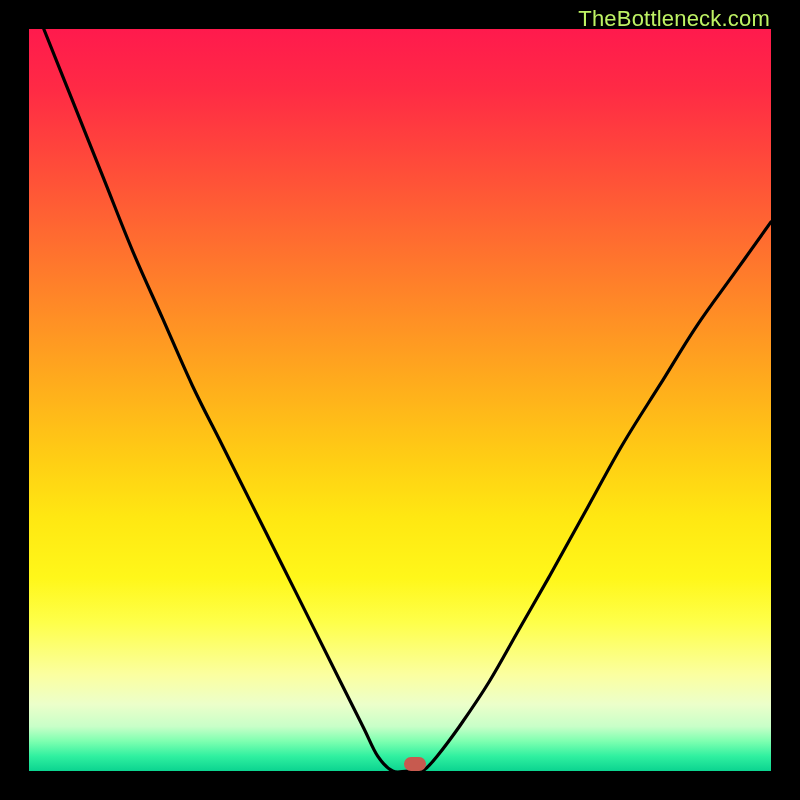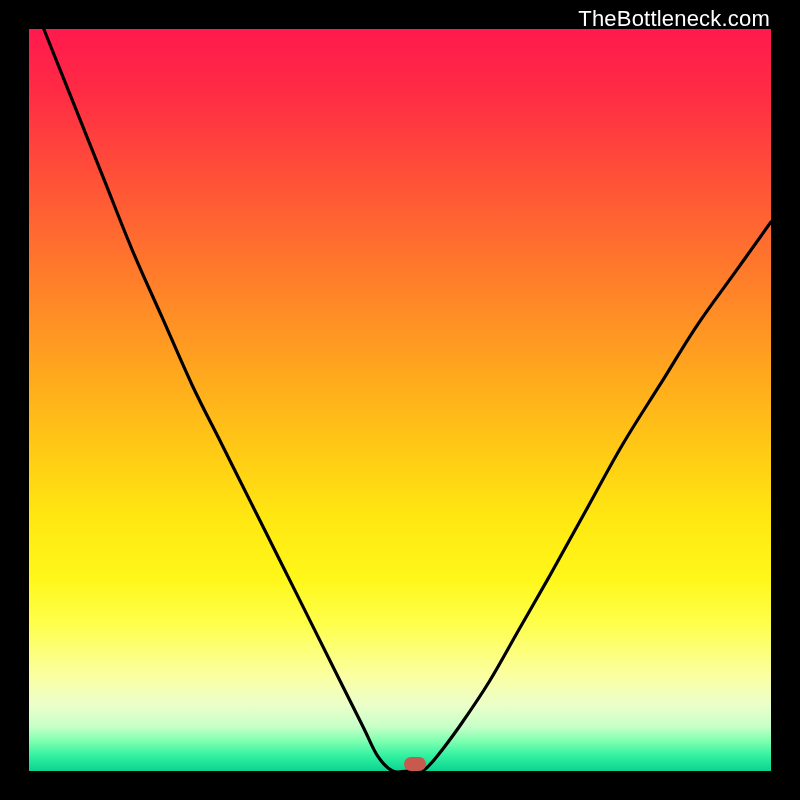--- a/index.html
+++ b/index.html
@@ -41,21 +41,21 @@
       #c8ffc8 94%,
       #7dffb0 96%,
       #30f0a0 98%,
       #0bd490 100%
     );
   }
   .watermark {
     position: absolute;
     top: 6px;
     right: 30px;
-    color: #ffffff;
+    color: #bef264;
     font-size: 22px;
     letter-spacing: 0.2px;
     user-select: none;
   }
   svg.curve {
     position: absolute;
     left: 0;
     top: 0;
     width: 742px;
     height: 742px;

